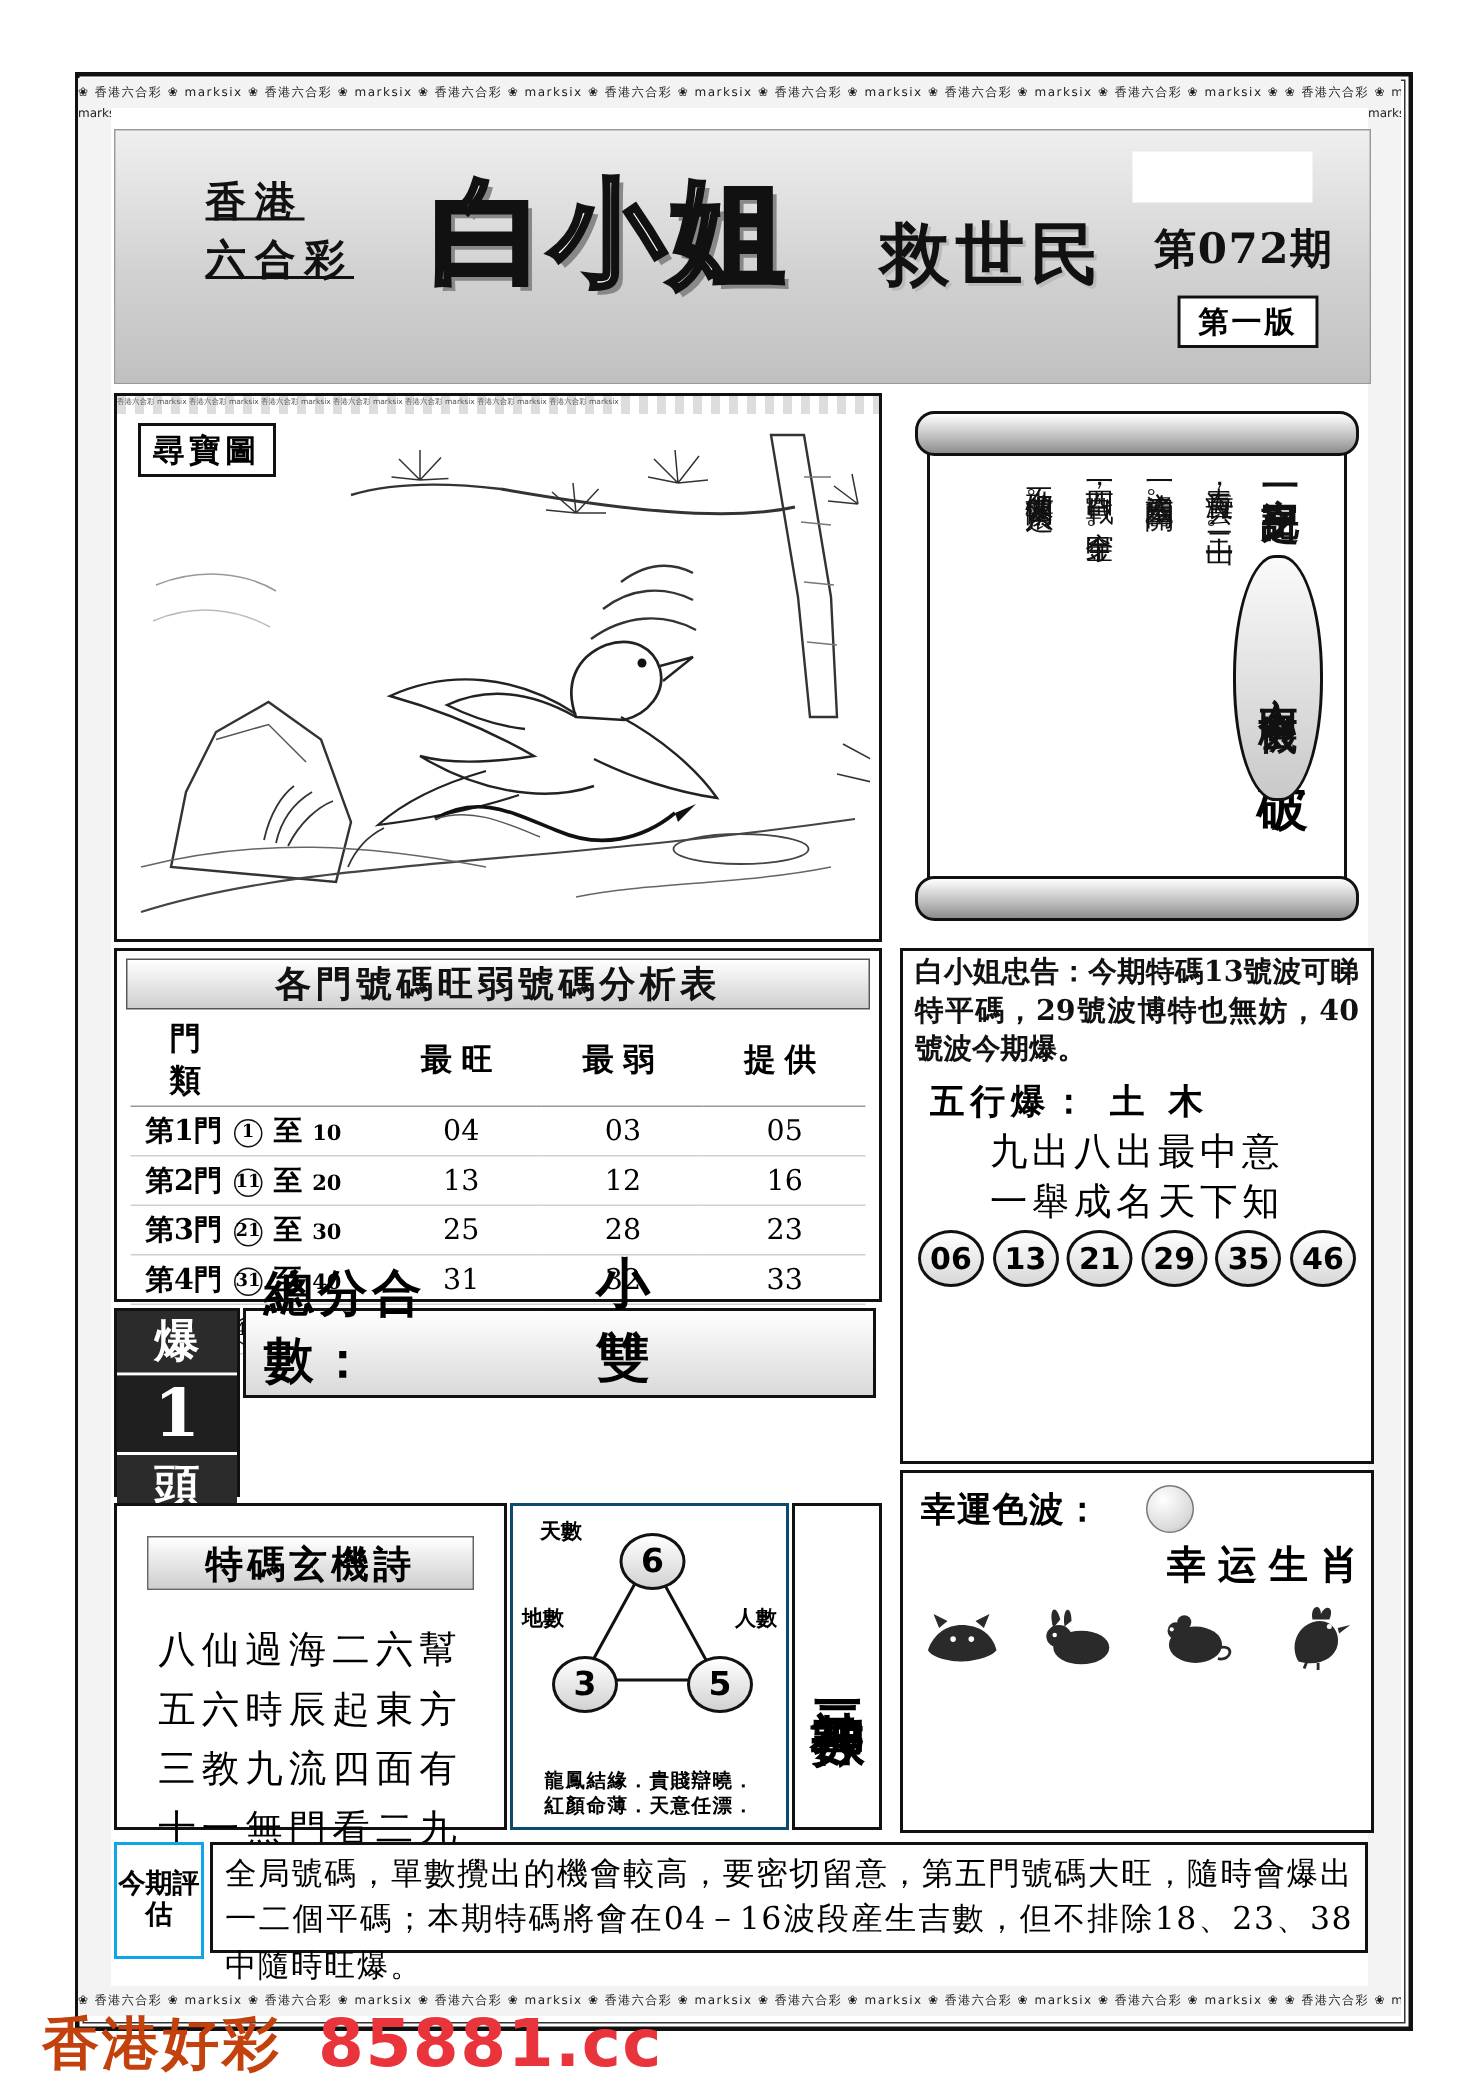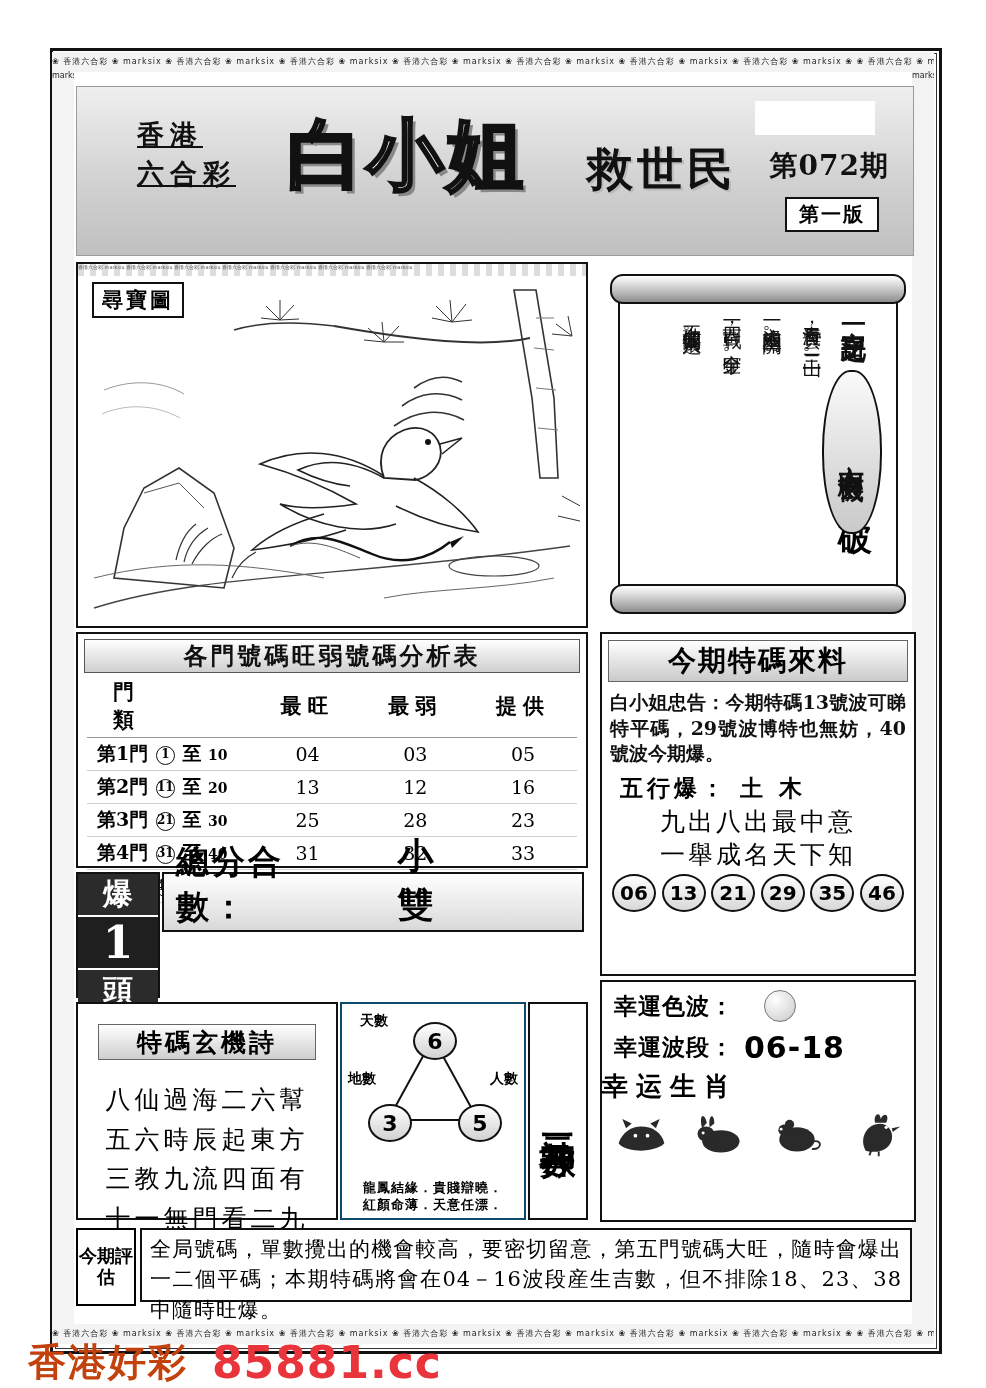--- a/index.html
+++ b/index.html
@@ -213,21 +213,21 @@
   }
   .color-dot{
     width:30px;height:30px;border-radius:50%;border:1px solid #777;
     background:radial-gradient(circle at 35% 30%,#fff,#c9c9c9 70%,#a8a8a8);
     margin-left:30px;
   }
   .lucky-band{
     font-size:30px;margin-left:10px;font-family:"DejaVu Sans",sans-serif;
   }
   .lucky-zodiac-title{
-    text-align:left;margin-top:4px;
+    text-align:right;margin-top:4px;
     font-family:"DejaVu Serif","Liberation Serif",serif;
     font-size:26px;letter-spacing:8px;font-weight:bold;
   }
   .zodiac-row{display:flex;justify-content:space-around;align-items:flex-end;margin-top:2px;}
   .zodiac{width:56px;height:52px;}
 
   
   .bao-block{
     position:absolute;left:76px;top:872px;width:80px;height:122px;
     border:2px solid #111;background:#fff;
@@ -307,21 +307,21 @@
   }
   .sanyuan span{
     writing-mode:vertical-rl;text-orientation:upright;
     font-family:"DejaVu Serif","Liberation Serif",serif;
     font-weight:bold;font-size:36px;letter-spacing:3px;
   }
 
   
   .comment-tag{
     position:absolute;left:76px;top:1228px;width:56px;height:74px;
-    border:2px solid #000000;background:#fff;
+    border:2px solid #0ea5e9;background:#fff;
     display:flex;align-items:center;justify-content:flex-start;
   }
   .comment-tag span{
     font-family:"DejaVu Serif","Liberation Serif",serif;
     font-weight:bold;font-size:18px;line-height:1.15;text-align:center;
   }
   .comment-body{
     position:absolute;left:140px;top:1228px;width:772px;height:74px;
     border:2px solid #111;background:#fff;box-sizing:border-box;
     padding:4px 8px;
@@ -538,21 +538,20 @@
           </td>
           <td>46</td>
           <td>45</td>
           <td>49</td>
         </tr>
       </tbody>
     </table>
   </div>
 
   <div class="hot-panel">
-    <div class="hot-title">今期特碼來料</div>
     <div class="hot-advice">
       <span>白小姐忠告：</span><span>今期特碼13號波可睇特平碼，29號波博特也無妨，40號波今期爆。</span>
     </div>
     <div class="hot-wuxing">
       <span>五行爆：</span>
       <span>土  木</span>
     </div>
     <div class="hot-couplet">九出八出最中意</div>
     <div class="hot-couplet">一舉成名天下知</div>
     <div class="balls">
@@ -562,24 +561,20 @@
       <div class="ball">29</div>
       <div class="ball">35</div>
       <div class="ball">46</div>
     </div>
   </div>
 
   <div class="lucky-panel">
     <div class="lucky-row">
       <span>幸運色波：</span>
       <span class="color-dot" style="background: radial-gradient(circle at 35% 30%, rgb(255, 255, 255), rgb(217, 217, 217) 70%, rgb(168, 168, 168));"></span>
-    </div>
-    <div class="lucky-row">
-      <span>幸運波段：</span>
-      <span class="lucky-band">06-18</span>
     </div>
     <div class="lucky-zodiac-title">幸运生肖</div>
     <div class="zodiac-row">
       <svg class="zodiac" viewBox="0 0 60 52">
         <path d="M6 38 C10 26 20 20 30 20 C42 20 52 26 55 38 C50 44 36 46 30 46 C22 46 10 44 6 38 Z" fill="#2a2a2a"></path>
         <path d="M14 22 L10 12 L20 17 Z M46 22 L50 12 L40 17 Z" fill="#2a2a2a"></path>
         <circle cx="24" cy="30" r="2" fill="#fff"></circle>
           <circle cx="37" cy="30" r="2" fill="#fff"></circle>
       </svg>
       <svg class="zodiac" viewBox="0 0 60 52">

